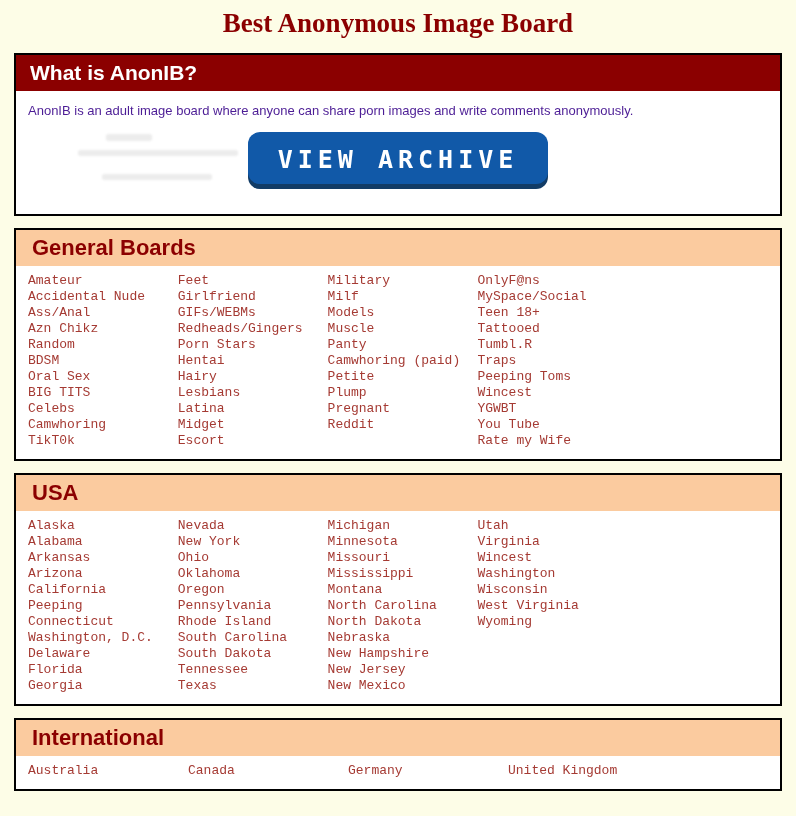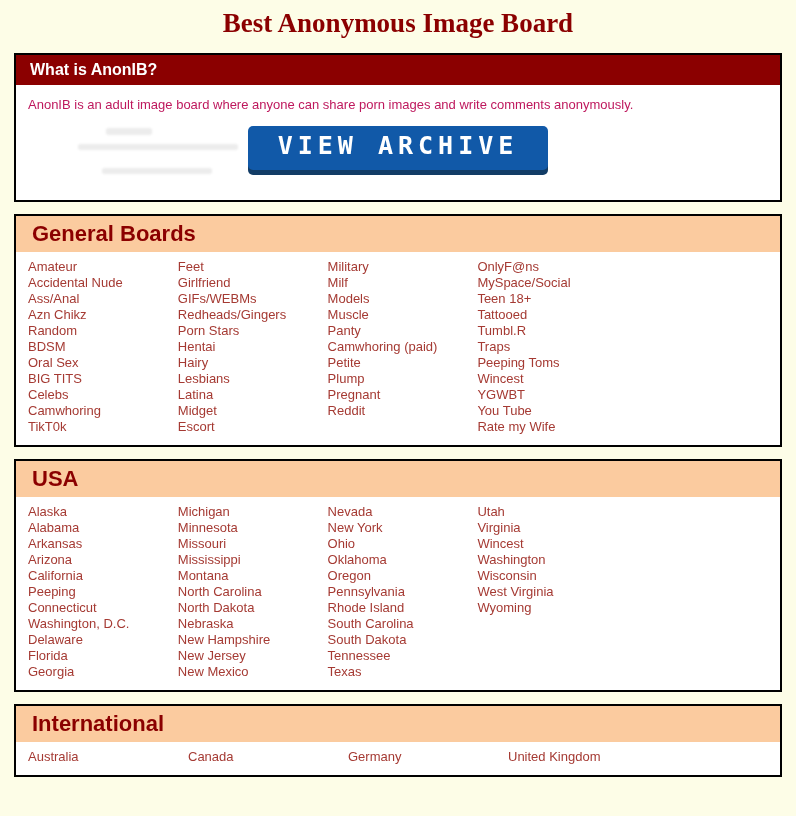--- a/index.html
+++ b/index.html
@@ -20,34 +20,34 @@
   .box {
     margin: 0 14px 12px 14px;
     border: 2px solid #000;
     background: #FFFFFF;
   }
   
   .intro-header {
     background: #8B0000;
     color: #FFFFFF;
     font-weight: bold;
-    font-size: 16px;
+    font-size: 21px;
     padding: 6px 14px;
   }
   .intro-body { padding: 6px 12px 30px 12px; }
   .archive-heading {
     font-size: 23px;
     font-weight: bold;
     color: #000;
     line-height: 1.32;
     margin: 8px 0 0 0;
   }
   .archive-desc {
     font-size: 13px;
-    color: #be185d;
+    color: #4c1d95;
     margin: 6px 0 14px 0;
   }
   .button-row {
     position: relative;
     text-align: center;
     margin-top: 10px;
   }
   .ghost-artifact {
     position: absolute;
     left: 50px;
@@ -63,41 +63,42 @@
     border-radius: 2px;
   }
   .ghost-artifact .g1 { left: 28px; top: 0; width: 46px; height: 7px; }
   .ghost-artifact .g2 { left: 0; top: 16px; width: 160px; height: 6px; }
   .ghost-artifact .g3 { left: 24px; top: 40px; width: 110px; height: 6px; }
   .view-archive-btn {
     display: inline-block;
     background: #1159A8;
     color: #FFFFFF;
     border: none;
-    border-radius: 5px;
+    border-radius: 12px;
     box-shadow: 0 5px 0 #123C66;
     font-family: "DejaVu Sans Mono", "Liberation Mono", monospace;
     font-weight: bold;
     font-size: 25px;
     letter-spacing: 5px;
-    padding: 5px 30px 10px 30px;
+    padding: 13px 30px 10px 30px;
     cursor: pointer;
   }
   
   .section-header {
     background: #FBCB9F;
     color: #8B0000;
     font-weight: bold;
     font-size: 22px;
     padding: 5px 16px;
   }
   .links-grid {
     display: grid;
     grid-template-columns: repeat(5, 1fr);
     padding: 7px 3px 10px 12px;
+    font-family: Liberation Mono, monospace;
   }
   .links-grid.cols-4 {
     grid-template-columns: repeat(4, 160px) 1fr;
   }
   .link-col { display: flex; flex-direction: column; }
   .board-link {
     display: inline-block;
     align-self: flex-start;
     color: #A53A33;
     text-decoration: none;
@@ -193,46 +194,46 @@
           <a href="#" class="board-link">Arizona</a>
           <a href="#" class="board-link">California</a>
           <a href="#" class="board-link">Peeping</a>
           <a href="#" class="board-link">Connecticut</a>
           <a href="#" class="board-link">Washington, D.C.</a>
           <a href="#" class="board-link">Delaware</a>
           <a href="#" class="board-link">Florida</a>
           <a href="#" class="board-link">Georgia</a>
         </div>
         <div class="link-col">
+          <a href="#" class="board-link">Nevada</a>
+          <a href="#" class="board-link">New York</a>
+          <a href="#" class="board-link">Ohio</a>
+          <a href="#" class="board-link">Oklahoma</a>
+          <a href="#" class="board-link">Oregon</a>
+          <a href="#" class="board-link">Pennsylvania</a>
+          <a href="#" class="board-link">Rhode Island</a>
+          <a href="#" class="board-link">South Carolina</a>
+          <a href="#" class="board-link">South Dakota</a>
+          <a href="#" class="board-link">Tennessee</a>
+          <a href="#" class="board-link">Texas</a>
+        </div>
+        <div class="link-col">
           <a href="#" class="board-link">Michigan</a>
           <a href="#" class="board-link">Minnesota</a>
           <a href="#" class="board-link">Missouri</a>
           <a href="#" class="board-link">Mississippi</a>
           <a href="#" class="board-link">Montana</a>
           <a href="#" class="board-link">North Carolina</a>
           <a href="#" class="board-link">North Dakota</a>
           <a href="#" class="board-link">Nebraska</a>
           <a href="#" class="board-link">New Hampshire</a>
           <a href="#" class="board-link">New Jersey</a>
           <a href="#" class="board-link">New Mexico</a>
         </div>
         <div class="link-col">
-          <a href="#" class="board-link">Nevada</a>
-          <a href="#" class="board-link">New York</a>
-          <a href="#" class="board-link">Ohio</a>
-          <a href="#" class="board-link">Oklahoma</a>
-          <a href="#" class="board-link">Oregon</a>
-          <a href="#" class="board-link">Pennsylvania</a>
-          <a href="#" class="board-link">Rhode Island</a>
-          <a href="#" class="board-link">South Carolina</a>
-          <a href="#" class="board-link">South Dakota</a>
-          <a href="#" class="board-link">Tennessee</a>
-          <a href="#" class="board-link">Texas</a>
-        </div>
-        <div class="link-col">
           <a href="#" class="board-link">Utah</a>
           <a href="#" class="board-link">Virginia</a>
           <a href="#" class="board-link">Wincest</a>
           <a href="#" class="board-link">Washington</a>
           <a href="#" class="board-link">Wisconsin</a>
           <a href="#" class="board-link">West Virginia</a>
           <a href="#" class="board-link">Wyoming</a>
         </div>
       </div>
     </div>

